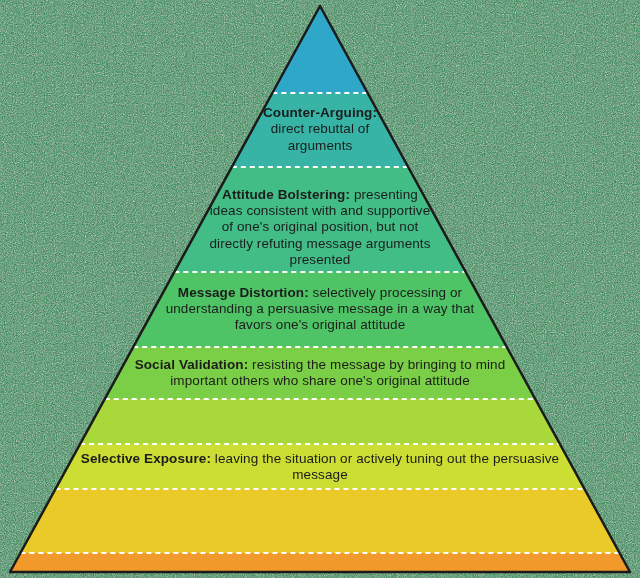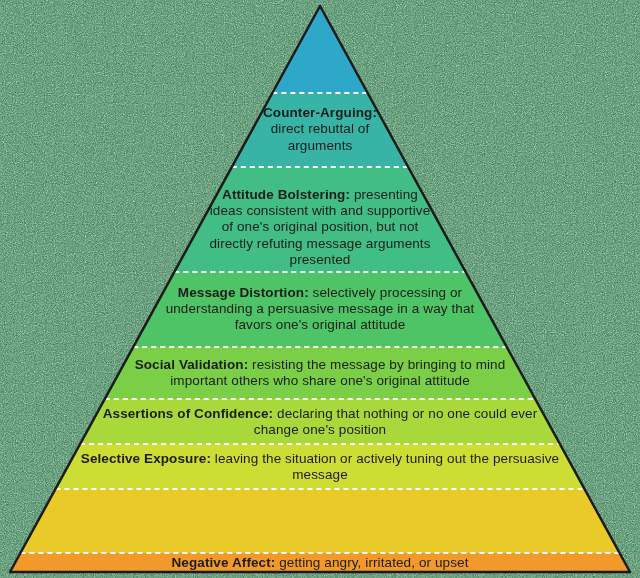--- a/index.html
+++ b/index.html
@@ -87,17 +87,15 @@
     <g id="outline-g">
         <polygon points="320,6 630,572 10,572" fill="none" stroke="#1b1b1b" stroke-width="2.5" stroke-linejoin="round"></polygon>
       </g>
   </svg>
 
   <div id="labels">
       <div class="layer-label" style="left: 320px; top: 130px; width: 129.936px; color: rgb(28, 28, 28);"><b>Counter-Arguing:</b> direct rebuttal of arguments</div>
       <div class="layer-label" style="left: 320px; top: 219.5px; width: 231.371px; color: rgb(28, 28, 28); margin-top: 8px;"><b>Attitude Bolstering:</b> presenting ideas consistent with and supportive of one's original position, but not directly refuting message arguments presented</div>
       <div class="layer-label" style="left: 320px; top: 309.5px; width: 326.671px; color: rgb(28, 28, 28);"><b>Message Distortion:</b> selectively processing or understanding a persuasive message in a way that favors one's original attitude</div>
       <div class="layer-label" style="left: 320px; top: 373px; width: 393.71px; color: rgb(28, 28, 28);"><b>Social Validation:</b> resisting the message by bringing to mind important others who share one's original attitude</div>
-      <div class="layer-label" style="left: 320px; top: 421.5px; width: 446.071px; color: rgb(28, 28, 28);"><b>Assertions of Confidence:</b> declaring that nothing or no one could ever change one's position</div>
       <div class="layer-label" style="left: 320px; top: 466.5px; width: 495.364px; color: rgb(28, 28, 28); text-align: center;"><b>Selective Exposure:</b> leaving the situation or actively tuning out the persuasive message</div>
-      <div class="layer-label" style="left: 320px; top: 562.5px; width: 597.675px; color: rgb(28, 28, 28);"><b>Negative Affect:</b> getting angry, irritated, or upset</div>
     </div>
 </div>
 
 </body></html>

